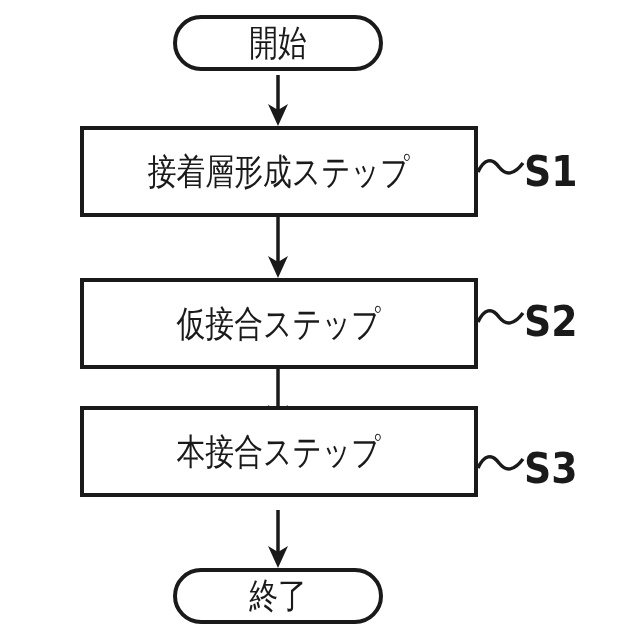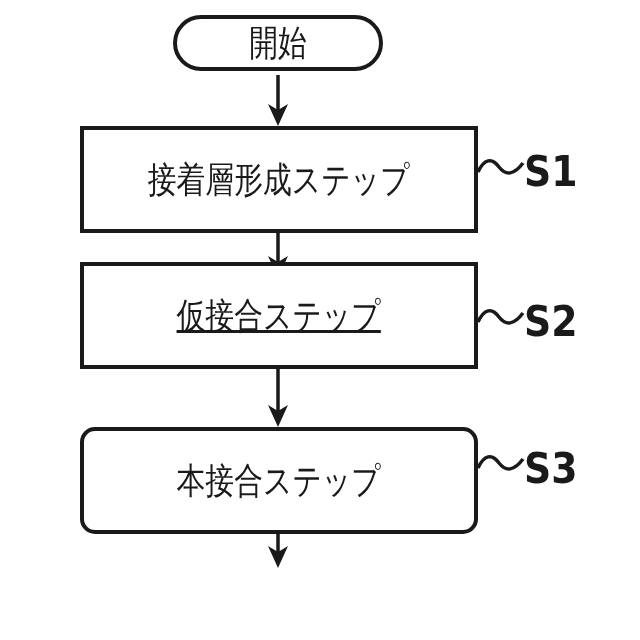--- a/index.html
+++ b/index.html
@@ -36,21 +36,21 @@
   }
   .terminal {
     left: 173px;
     width: 210px;
     height: 56px;
     border-radius: 30px;
   }
   .process {
     left: 80px;
     width: 398px;
-    height: 107px;
+    height: 91px;
   }
   .cjk {
     font-size: 36px;
     line-height: 1;
     white-space: nowrap;
     transform: scaleX(0.8);
     letter-spacing: 0px;
   }
   .ref-label {
     position: absolute;
@@ -96,24 +96,27 @@
 
   <div class="node terminal" style="top:15px;">
     <span class="cjk">開始</span>
   </div>
 
   <div class="node process" style="top:126px;">
     <span class="cjk">接着層形成ステップ</span>
   </div>
   <div class="ref-label" style="top:151px;">S1</div>
 
-  <div class="node process" style="top:262px;text-decoration:underline;">
+  <div class="node process" style="top:278px;">
     <span class="cjk">仮接合ステップ</span>
   </div>
   <div class="ref-label" style="top:301px;">S2</div>
 
-  <div class="node process" style="top:427px;border-radius:15px;">
+  <div class="node process" style="top:406px;">
     <span class="cjk">本接合ステップ</span>
   </div>
   <div class="ref-label" style="top:448px;">S3</div>
 
+  <div class="node terminal" style="top:568px;">
+    <span class="cjk">終了</span>
+  </div>
 
 </div>
 
 </body></html>

